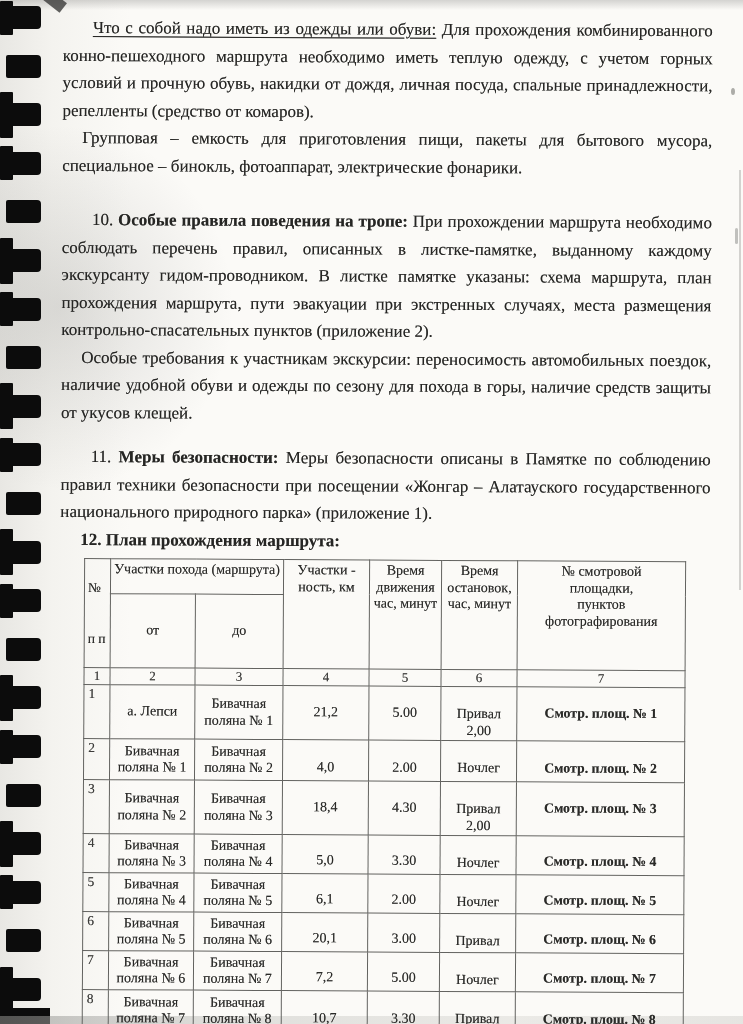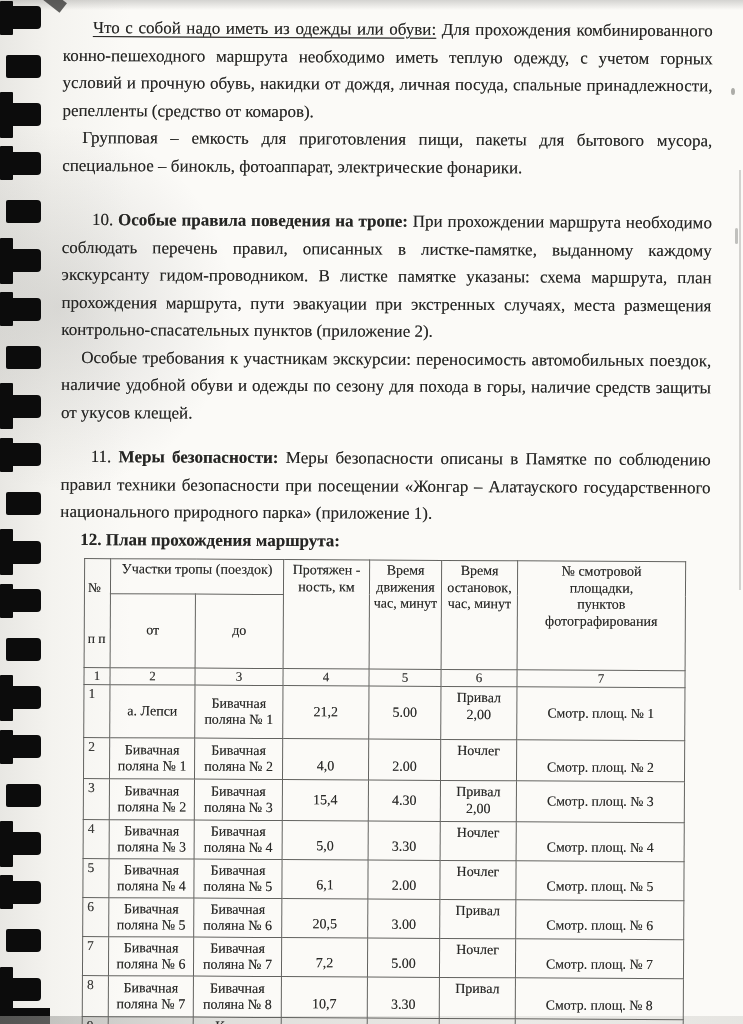--- a/index.html
+++ b/index.html
@@ -46,23 +46,23 @@
   
   .tbl-wrap{margin:5px 0 0 24px;}
   table{border-collapse:collapse;table-layout:fixed;width:601px;
     font-size:14px;line-height:16.5px;color:#2a2a28;}
   td{border:1px solid #636360;padding:1px 2px;white-space:pre-line;text-align:center;vertical-align:middle;overflow:hidden;}
   tr.h1 td{vertical-align:top;padding-top:2px;}
   td.c-rownum{vertical-align:top;text-align:left;padding-left:4px;font-size:13.5px;color:#3c3c3a;}
   td.c-numhead{vertical-align:top;}
   .numhead-in{display:flex;flex-direction:column;justify-content:space-between;height:68px;padding:2px 0 2px 1px;text-align:left;font-size:13.5px;}
   tr.hnum td{font-size:13px;line-height:14px;padding:0;height:16px;color:#3c3c3a;}
-  td.c-stop{vertical-align:top;padding-top:3px;}
+  td.c-stop{vertical-align:top;padding-top:19px;}
   tr.vb td.c-km, tr.vb td.c-move, tr.vb td.c-photo{vertical-align:bottom;padding-bottom:5px;}
-  td.c-photo{font-size:13.8px;}
+  td.c-photo{font-size:13.8px;font-weight:bold;}
 </style>
 </head>
 <body>
 
 <div class="page">
 
   <div class="binding">
       <div class="tooth" style="top: 6px;">
         <div class="head"></div>
         <div class="spine" style="height: 34px; top: -5.5px;"></div>
@@ -174,22 +174,22 @@
             <col style="width:168px">
         </colgroup>
         <tbody>
           <tr class="h1">
             <td rowspan="2" class="c-numhead">
               <div class="numhead-in">
                 <span>№</span>
                 <span>п п</span>
               </div>
             </td>
-            <td colspan="2" style="height:21px">Участки тропы (поездок)</td>
-            <td rowspan="2">Протяжен -
+            <td colspan="2" style="height:21px">Участки похода (маршрута)</td>
+            <td rowspan="2">Участки -
 ность, км</td>
             <td rowspan="2">Время
 движения
 час, минут</td>
             <td rowspan="2">Время
 остановок,
 час, минут</td>
             <td rowspan="2">№ смотровой
 площадки,
 пунктов
@@ -230,21 +230,21 @@
               <td class="c-move">2.00</td>
               <td class="c-stop">Ночлег</td>
               <td class="c-photo">Смотр. площ. № 2</td>
             </tr>
             <tr>
               <td class="c-rownum" style="height: 38px;">3</td>
               <td class="c-from">Бивачная
 поляна № 2</td>
               <td class="c-to">Бивачная
 поляна № 3</td>
-              <td class="c-km">15,4</td>
+              <td class="c-km">18,4</td>
               <td class="c-move">4.30</td>
               <td class="c-stop">Привал
 2,00</td>
               <td class="c-photo">Смотр. площ. № 3</td>
             </tr>
             <tr class="vb">
               <td class="c-rownum" style="height: 36px;">4</td>
               <td class="c-from">Бивачная
 поляна № 3</td>
               <td class="c-to">Бивачная
@@ -264,21 +264,21 @@
               <td class="c-move">2.00</td>
               <td class="c-stop">Ночлег</td>
               <td class="c-photo">Смотр. площ. № 5</td>
             </tr>
             <tr class="vb">
               <td class="c-rownum" style="height: 36px;">6</td>
               <td class="c-from">Бивачная
 поляна № 5</td>
               <td class="c-to">Бивачная
 поляна № 6</td>
-              <td class="c-km">20,5</td>
+              <td class="c-km">20,1</td>
               <td class="c-move">3.00</td>
               <td class="c-stop">Привал</td>
               <td class="c-photo">Смотр. площ. № 6</td>
             </tr>
             <tr class="vb">
               <td class="c-rownum" style="height: 36px;">7</td>
               <td class="c-from">Бивачная
 поляна № 6</td>
               <td class="c-to">Бивачная
 поляна № 7</td>

